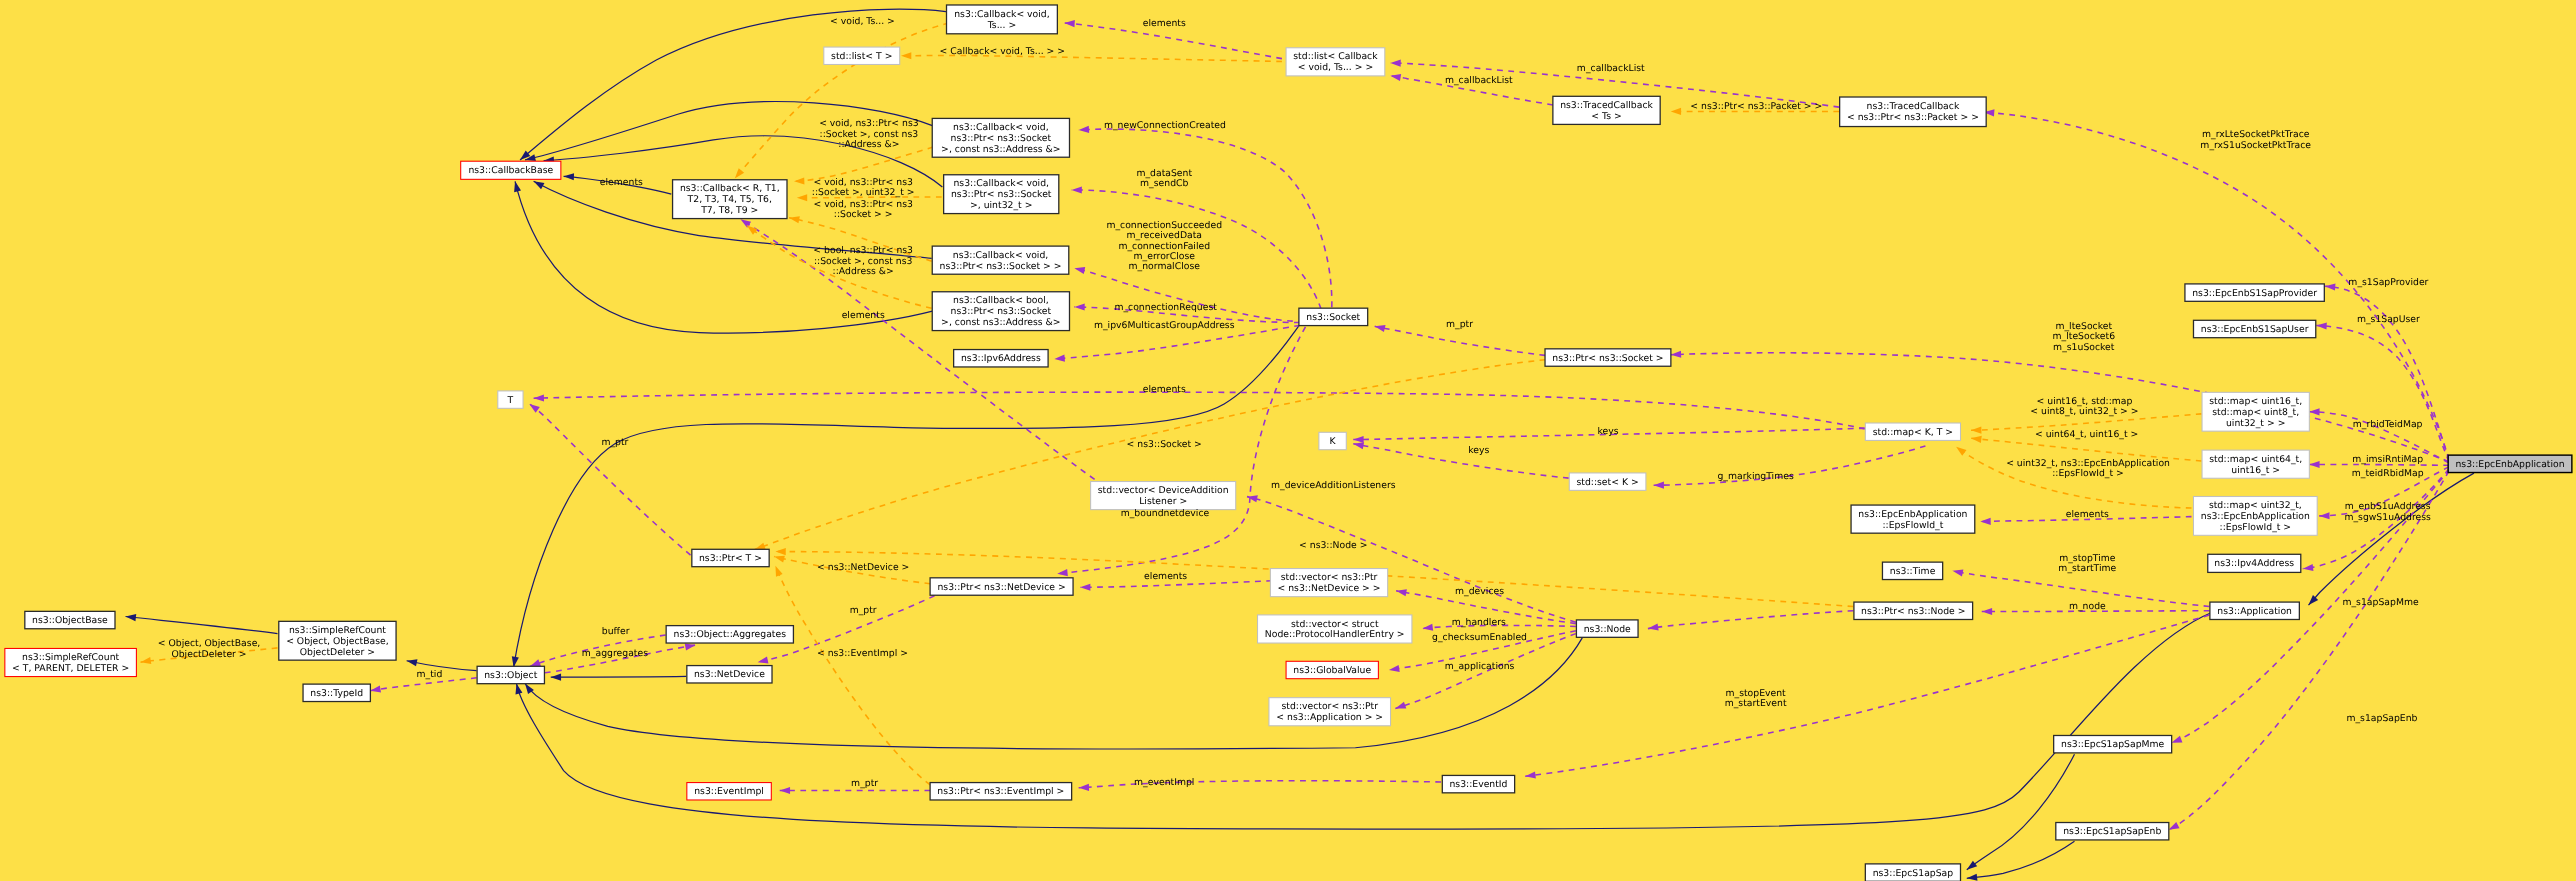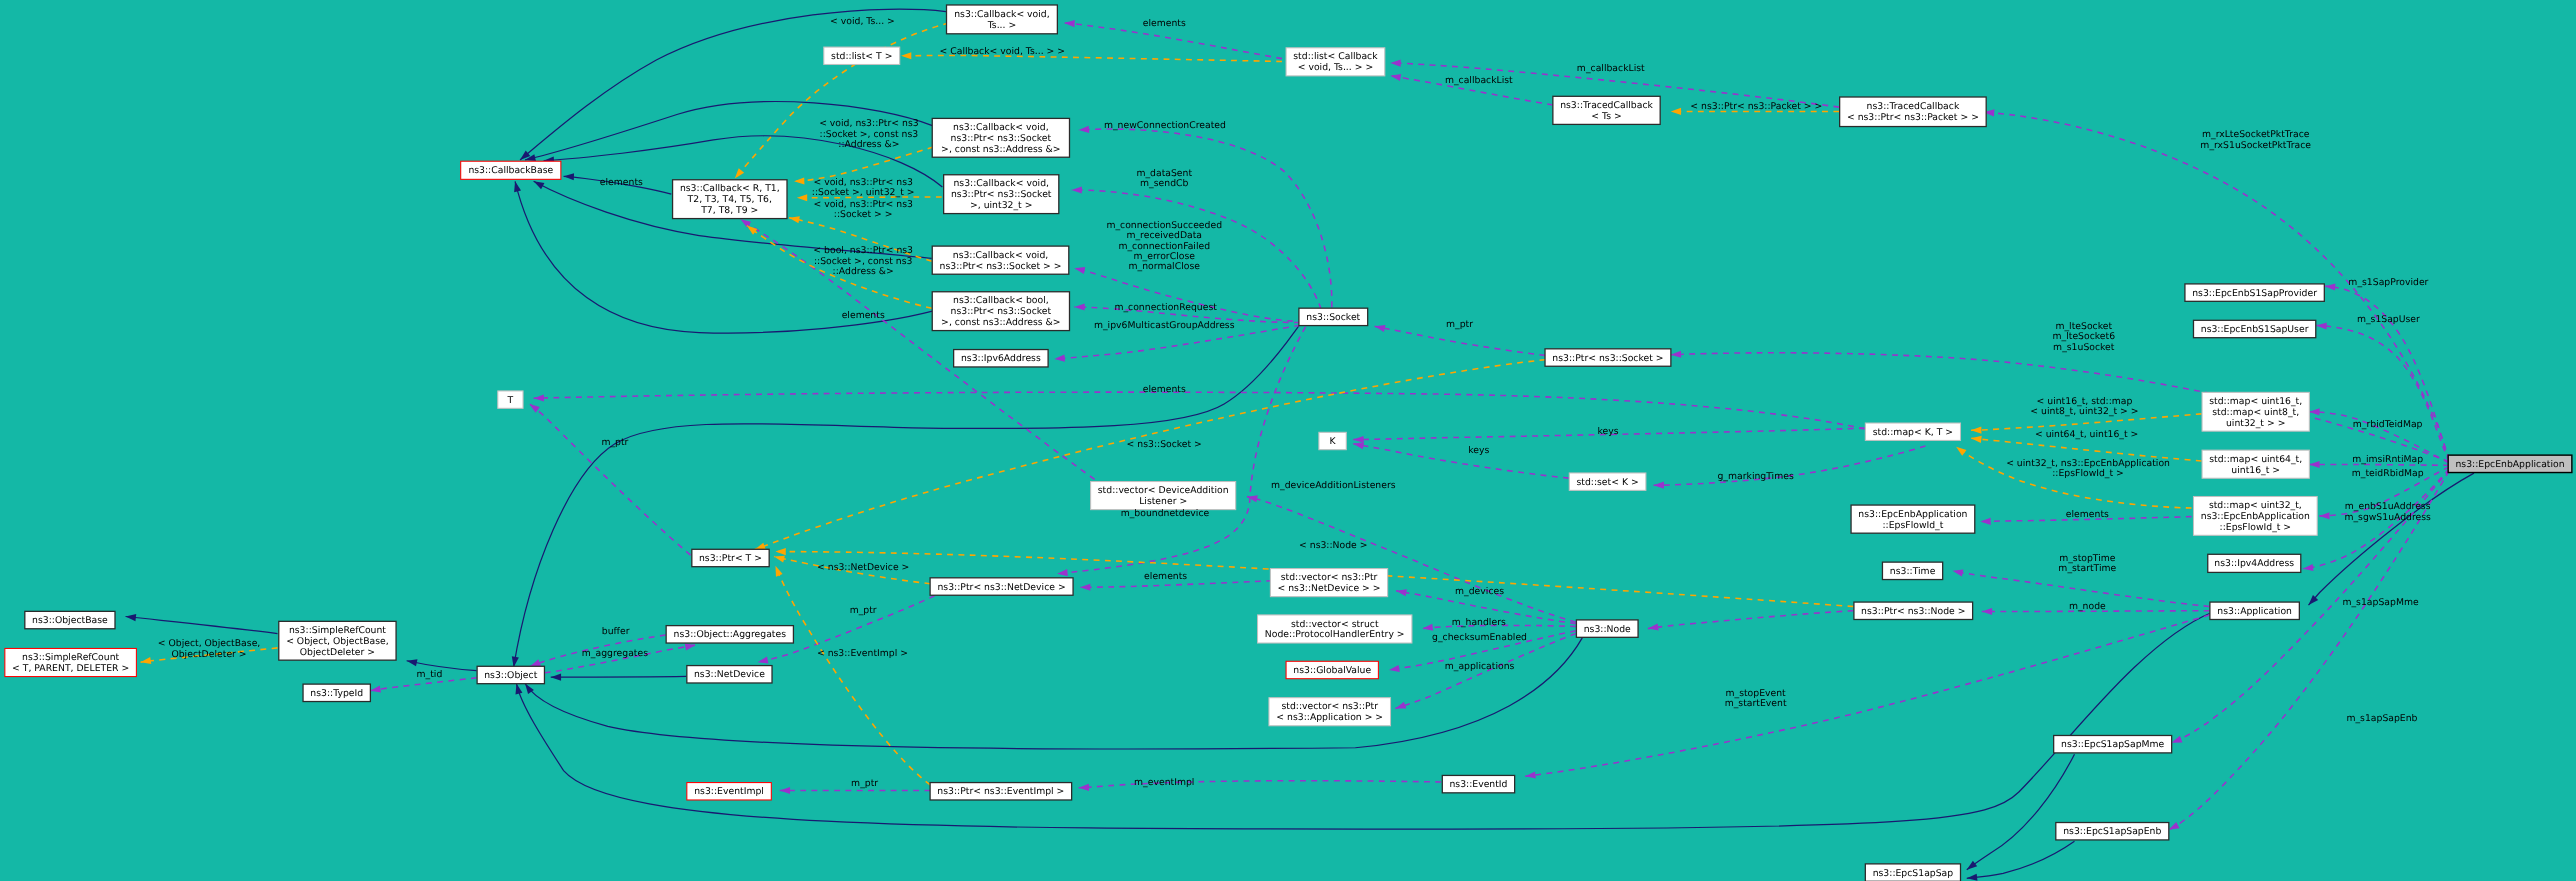--- a/index.html
+++ b/index.html
@@ -1,17 +1,17 @@
 <!DOCTYPE html>
 <html style="font-size:11.4px"><head>
 <meta charset="utf-8">
 <style>
   html,body{margin:0;padding:0;background:#ffffff;-webkit-font-smoothing:antialiased;}
   *{text-rendering:geometricPrecision;}
-  #stage{position:relative;width:2576px;height:882px;background:#14b8a6;overflow:hidden;}
+  #stage{position:relative;width:2576px;height:882px;background:#fde047;overflow:hidden;}
   svg#graph{display:block;width:2576px;height:882px;}
   .nodetext{font-family:"DejaVu Sans",sans-serif;font-size:13px;fill:#000000;text-anchor:middle;dominant-baseline:alphabetic;}
   .edgelabel{font-family:"DejaVu Sans",sans-serif;font-size:13px;fill:#000000;text-anchor:middle;}
   .nbox{fill:#ffffff;}
   .nbox.black{stroke:#2b2b2b;stroke-width:1.8;}
   .nbox.gray{stroke:#c0c0c0;stroke-width:1.5;}
   .nbox.red{stroke:#ff0000;stroke-width:1.5;}
   .nbox.grayfill{stroke:#000000;stroke-width:2;fill:#bfbfbf;}
   .e{fill:none;stroke-width:1.7;}
   .e.inherit{stroke:#191970;}

